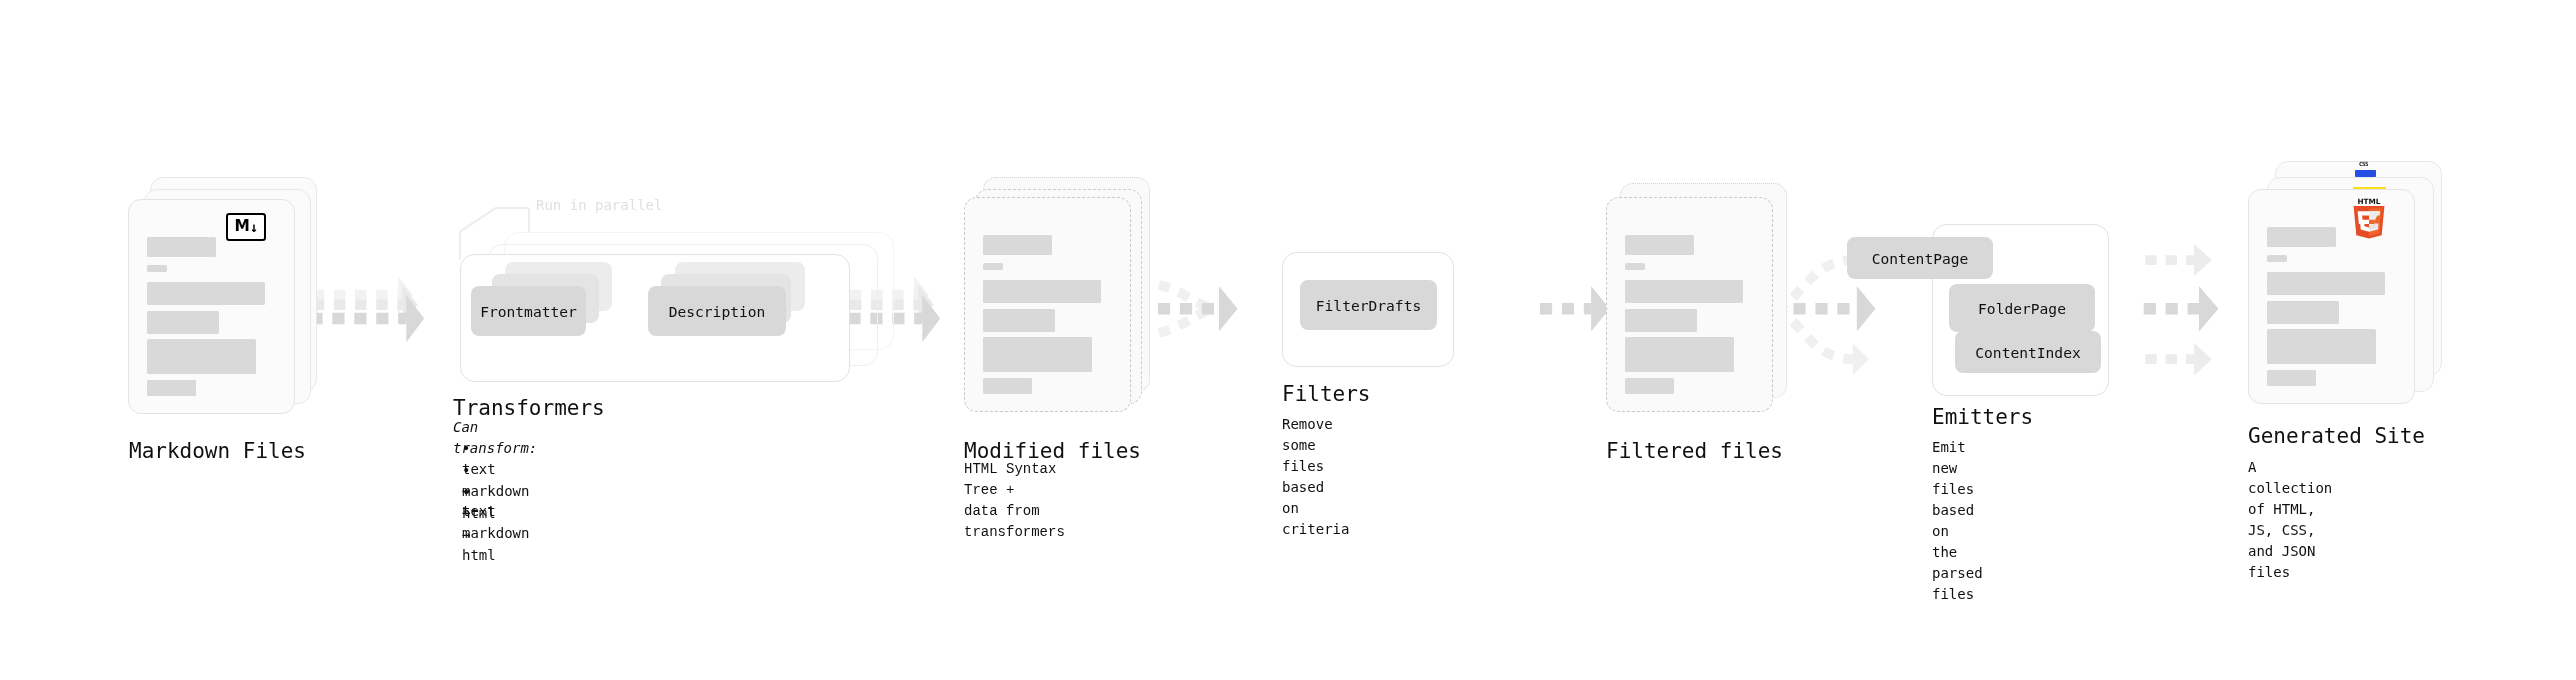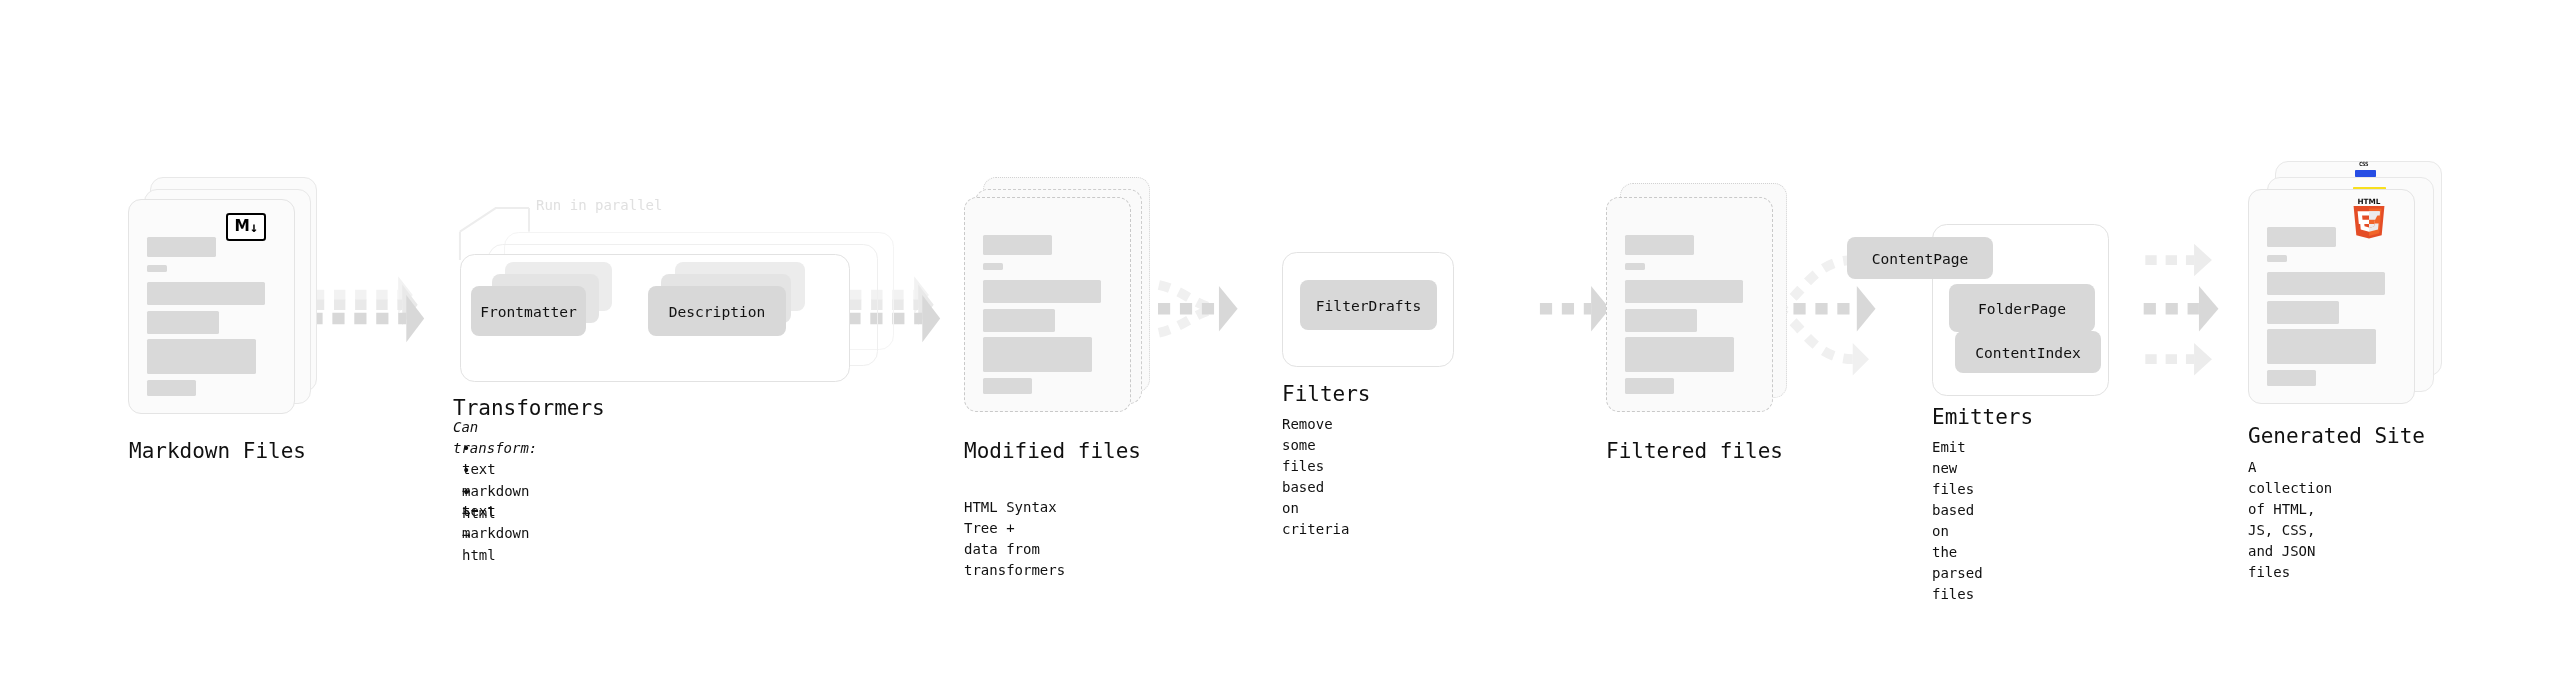--- a/index.html
+++ b/index.html
@@ -239,21 +239,21 @@
     <div class="doc dashed" style="left:964px;top:197px;">
       <div class="skel" style="left:18px;top:37px;width:69px;height:19.5px;"></div>
       <div class="skel" style="left:18px;top:65px;width:19.5px;height:6.5px;"></div>
       <div class="skel" style="left:18px;top:82px;width:118px;height:23px;"></div>
       <div class="skel" style="left:18px;top:111px;width:72px;height:23px;"></div>
       <div class="skel" style="left:18px;top:139px;width:109px;height:35px;"></div>
       <div class="skel" style="left:18px;top:180px;width:49px;height:16.3px;"></div>
     </div>
 
     <div class="title" style="left:964px;top:439px;">Modified files</div>
-    <div class="desc" style="left:964px;top:497px;">HTML Syntax Tree +
+    <div class="desc" style="left:964px;top:459px;font-family:Liberation Mono, monospace;">HTML Syntax Tree +
 data from transformers</div>
   </div>
 
   <div class="node">
     <div class="gbox" style="left:1282px;top:252px;width:172px;height:115px;"></div>
     <div class="pill" style="left:1300px;top:280px;width:137px;height:50px;">FilterDrafts</div>
 
     <div class="title" style="left:1282px;top:382px;">Filters</div>
     <div class="desc" style="left:1282px;top:414px;">Remove some files based
 on criteria</div>

